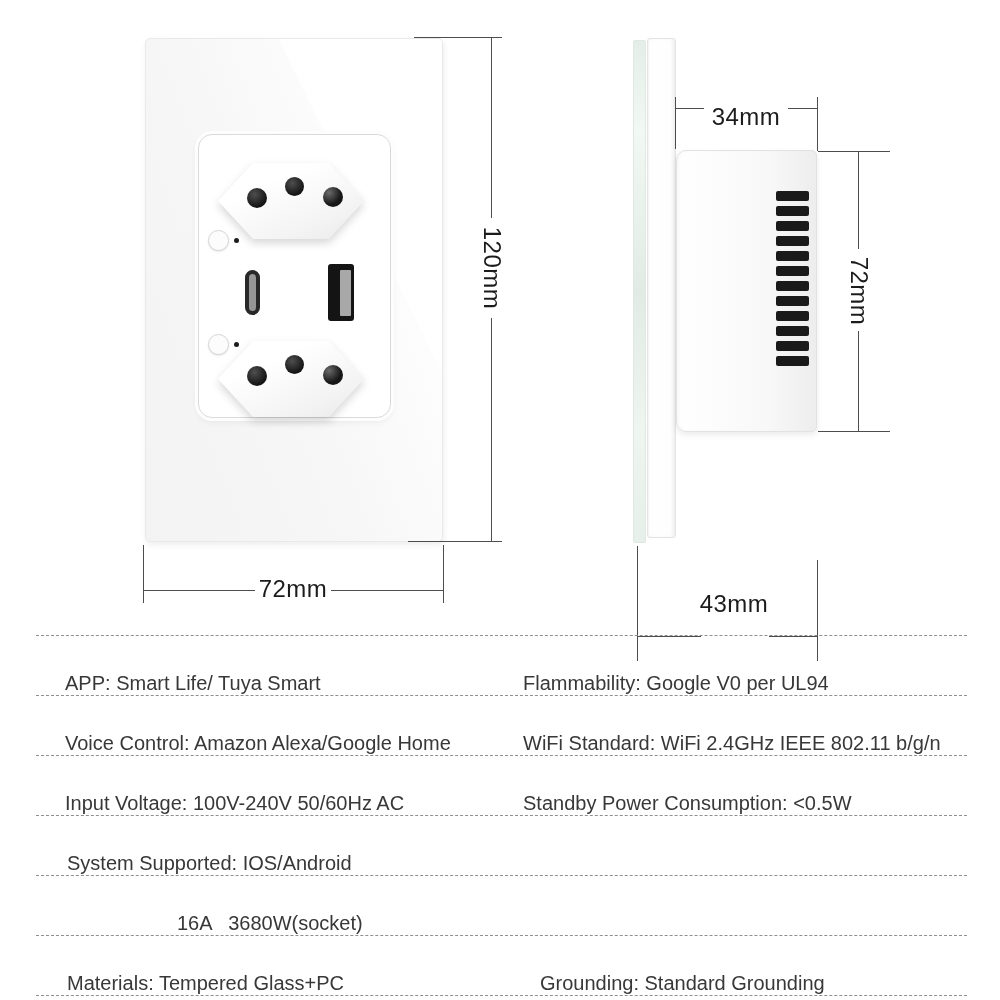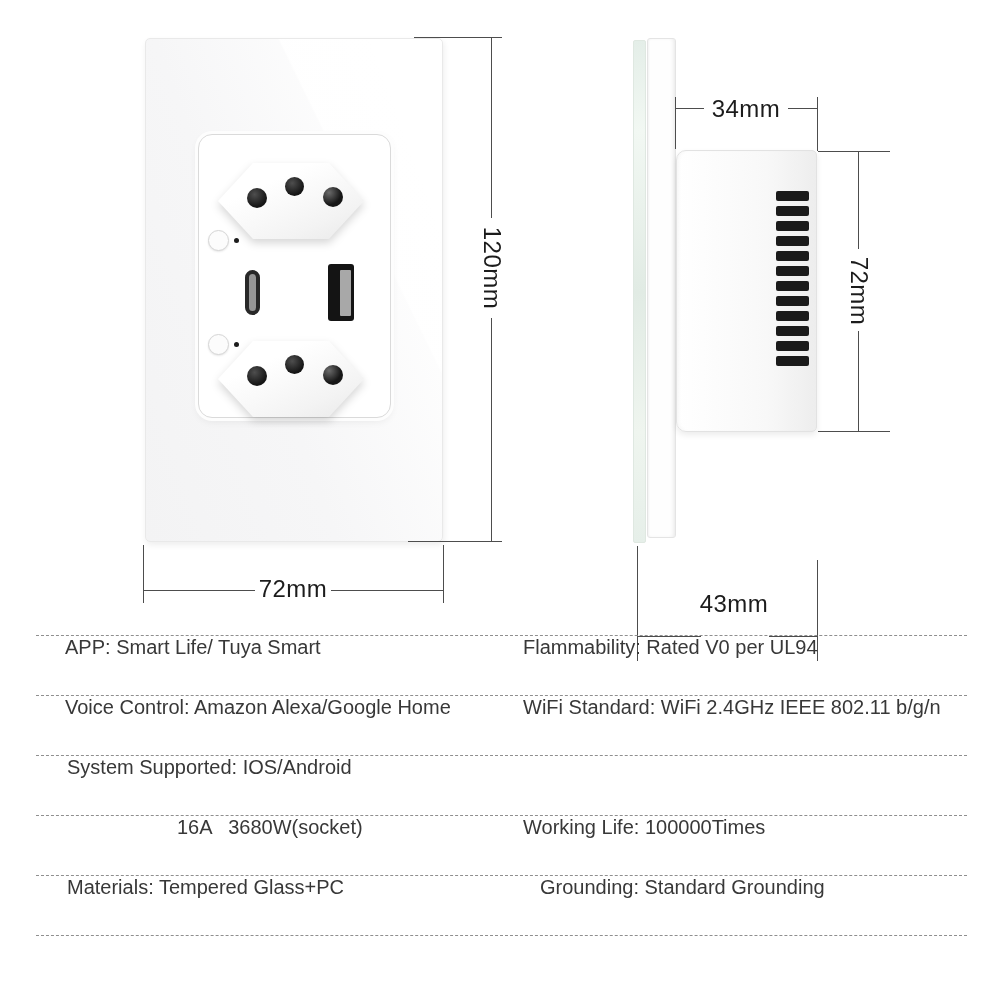--- a/index.html
+++ b/index.html
@@ -93,21 +93,21 @@
     box-shadow:0 3px 6px rgba(0,0,0,0.08), inset 3px 0 4px -2px rgba(0,0,0,0.05);
   }
   .vents{position:absolute;left:99px;top:40px;width:33px;}
   .vent-slot{width:33px;height:10px;background:var(--vent);border-radius:2px;margin-bottom:5px;}
 
   
   .spec-table{
     position:absolute;left:36px;top:635px;width:931px;
     border-bottom:1px dashed var(--divider);
   }
-  .spec-row{display:flex;height:60px;align-items:flex-start;border-top:1px dashed var(--divider);}
+  .spec-row{display:flex;height:60px;align-items:flex-end;border-top:1px dashed var(--divider);}
   .spec-cell{font-size:20px;color:var(--spec-text);white-space:pre;}
   .spec-cell.l{width:456px;padding-left:29px;flex-shrink:0;}
   .spec-cell.r{flex:1;padding-left:31px;}
   .spec-cell.l.indent{padding-left:141px;}
 </style>
 </head>
 <body>
 
 <div class="canvas">
 
@@ -170,50 +170,53 @@
         <div class="vent-slot"></div>
         <div class="vent-slot"></div>
         <div class="vent-slot"></div>
         <div class="vent-slot"></div>
       </div>
   </div>
 
   <div class="dl v" style="left:675px;top:97px;height:52px;"></div>
   <div class="dl v" style="left:817px;top:97px;height:54px;"></div>
   <div class="dl h" style="left:676px;top:108px;width:28px;"></div>
-  <div class="dim-label" style="left:746px;top:109px;">34mm</div>
+  <div class="dim-label" style="left:746px;top:117px;">34mm</div>
   <div class="dl h" style="left:788px;top:108px;width:29px;"></div>
 
   <div class="dl h" style="left:818px;top:151px;width:72px;"></div>
   <div class="dl v" style="left:858px;top:151px;height:98px;"></div>
   <div class="dim-label rot" style="left:859px;top:291px;">72mm</div>
   <div class="dl v" style="left:858px;top:331px;height:101px;"></div>
   <div class="dl h" style="left:818px;top:431px;width:72px;"></div>
 
   <div class="dl v" style="left:637px;top:546px;height:115px;"></div>
   <div class="dl v" style="left:817px;top:560px;height:101px;"></div>
   <div class="dl h" style="left:637px;top:636px;width:64px;"></div>
   <div class="dim-label" style="left:734px;top:604px;">43mm</div>
   <div class="dl h" style="left:769px;top:636px;width:48px;"></div>
 
   <div class="spec-table">
     <div class="spec-row">
       <div class="spec-cell l">APP: Smart Life/ Tuya Smart</div>
-      <div class="spec-cell r">Flammability: Rated V0 per UL94</div>
+      <div class="spec-cell r">Flammability: Google V0 per UL94</div>
     </div>
     <div class="spec-row">
       <div class="spec-cell l">Voice Control: Amazon Alexa/Google Home</div>
       <div class="spec-cell r">WiFi Standard: WiFi 2.4GHz IEEE 802.11 b/g/n</div>
     </div>
     <div class="spec-row">
+      <div class="spec-cell l">Input Voltage: 100V-240V 50/60Hz AC</div>
+      <div class="spec-cell r">Standby Power Consumption: &lt;0.5W</div>
+    </div>
+    <div class="spec-row">
       <div class="spec-cell r">System Supported: IOS/Android</div>
     </div>
     <div class="spec-row">
       <div class="spec-cell l indent">16A   3680W(socket)</div>
-      <div class="spec-cell r">Working Life: 100000Times</div>
     </div>
     <div class="spec-row">
       <div class="spec-cell r">Materials: Tempered Glass+PC</div>
       <div class="spec-cell l">Grounding: Standard Grounding</div>
     </div>
   </div>
 
 </div>
 
 </body></html>

